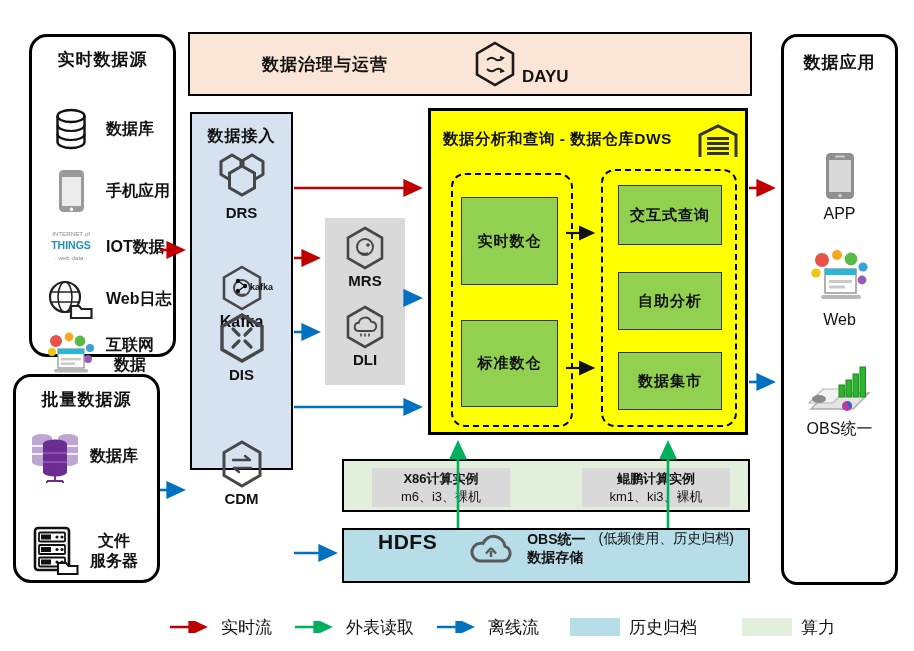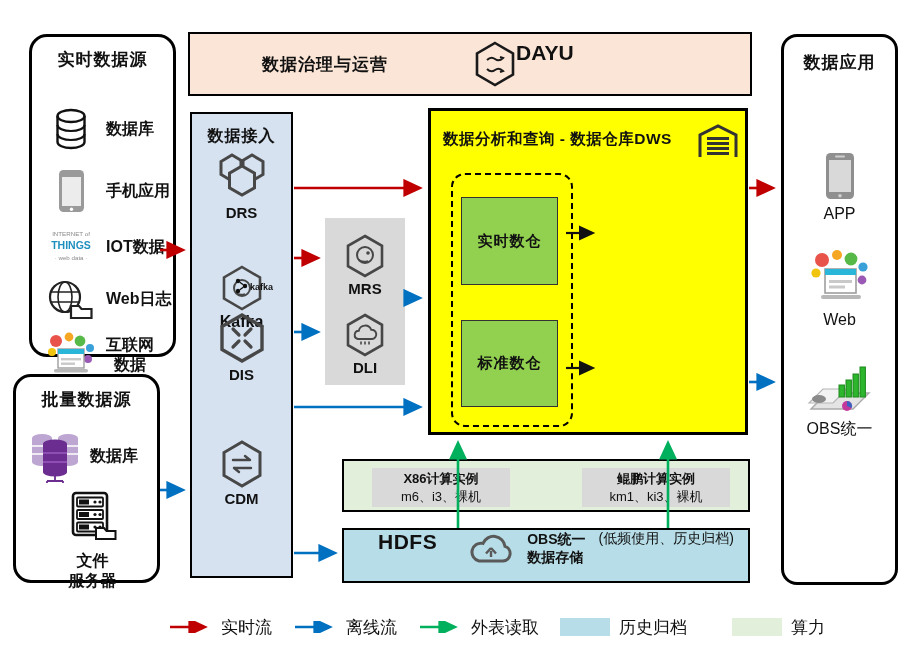--- a/index.html
+++ b/index.html
@@ -9,30 +9,30 @@
   
   .round-box{border:3px solid #000;border-radius:18px;background:#fff;}
   .box-title{font-weight:bold;font-size:17px;text-align:center;letter-spacing:1px;}
   .src-row{position:absolute;left:0;right:0;display:flex;align-items:center;padding-left:12px;gap:8px;}
   .src-icon{width:54px;display:flex;justify-content:center;align-items:center;flex:0 0 54px;}
   .src-label{font-size:16px;line-height:1.2;font-weight:bold;}
   .two-line{display:flex;flex-direction:column;align-items:center;line-height:1.25;}
   
   .gov{display:flex;align-items:center;border:2px solid #000;}
   .gov-title{font-weight:bold;font-size:17px;margin-left:72px;letter-spacing:1px;}
-  .gov-dayu{display:flex;align-items:flex-start;margin-left:86px;font-weight:bold;font-size:21px;}
+  .gov-dayu{display:flex;align-items:flex-end;gap:6px;margin-left:86px;font-weight:bold;font-size:17px;}
   
   .ingest{border:2.5px solid #000;}
   .ingest-title{font-weight:bold;font-size:16px;text-align:center;margin-top:12px;letter-spacing:1px;}
   .hex-item{position:absolute;left:0;right:0;display:flex;flex-direction:column;align-items:center;}
   .hex-label{font-weight:bold;font-size:15px;margin-top:2px;}
   .kafka-wrap{position:relative;}
   .kafka-badge{position:absolute;left:42px;top:12px;display:flex;align-items:center;}
   
-  .proc{background:#d9d9d9;display:flex;flex-direction:column;align-items:center;padding-top:16px;gap:16px;}
+  .proc{background:#d9d9d9;display:flex;flex-direction:column;align-items:center;padding-top:8px;gap:16px;}
   .proc-item{display:flex;flex-direction:column;align-items:center;}
   
   .dws{border:3px solid #000;}
   .dws-titlebar{position:absolute;left:12px;top:12px;right:6px;display:flex;align-items:flex-start;justify-content:space-between;}
   .dws-title{font-weight:bold;font-size:15.5px;padding-top:6px;letter-spacing:.5px;}
   .dashed-group{position:absolute;border:2.5px dashed #000;border-radius:14px;}
   .green-cell{position:absolute;background:#92d050;border:1.5px solid #333;display:flex;align-items:center;justify-content:center;font-weight:bold;font-size:15px;letter-spacing:1px;}
   
   .compute{border:2.5px solid #000;}
   .compute-box{position:absolute;background:#d9d9d9;display:flex;flex-direction:column;align-items:center;justify-content:center;font-size:13px;line-height:1.35;}
@@ -152,21 +152,21 @@
             <ellipse cx="27" cy="16" rx="12" ry="4.6"></ellipse>
               <rect x="15" y="16" width="24" height="28"></rect>
               <ellipse cx="27" cy="44" rx="12" ry="4.6"></ellipse>
           </g>
           <path d="M15 25 h24 M15 34 h24" stroke="#9b59c0" stroke-width="1.6"></path>
           <path d="M27 48 v5 M19 53 h16 M19 53 v2 M35 53 v2" stroke="#6b2d90" stroke-width="1.8" fill="none"></path>
         </svg>
       </span>
       <span class="src-label">数据库</span>
     </div>
-    <div class="src-row" style="top:112px;height:68px;flex-direction:column;">
+    <div class="src-row" style="top:140px;height:68px;">
       <span class="src-icon">
         <svg width="48" height="50" viewBox="0 0 48 50">
           <rect x="4" y="2" width="34" height="42" rx="3" fill="#fff" stroke="#111" stroke-width="2.6"></rect>
           <g>
             <rect x="8" y="6.5" width="26" height="9" rx="1" fill="none" stroke="#111" stroke-width="1.8"></rect>
             <rect x="10" y="8.5" width="10" height="5" fill="#111"></rect>
               <circle cx="26" cy="11" r="1.6" fill="#111"></circle>
               <circle cx="31" cy="11" r="1.6" fill="#111"></circle>
             <rect x="8" y="19" width="26" height="9" rx="1" fill="none" stroke="#111" stroke-width="1.8"></rect>
             <rect x="10" y="21" width="10" height="5" fill="#111"></rect>
@@ -180,21 +180,21 @@
           <path d="M27 48 v-11 h8 l2.5 3 h9 v8 z" fill="#fff" stroke="#111" stroke-width="2"></path>
         </svg>
       </span>
       <span class="src-label two-line">
         <span>文件</span>
         <span>服务器</span>
       </span>
     </div>
   </div>
 
-  <div class="abs ingest" style="left:190px;top:112px;width:103px;height:466px;background:#d6e2f0;">
+  <div class="abs ingest" style="left:190px;top:112px;width:103px;height:358px;background:#d6e2f0;">
     <div class="ingest-title">数据接入</div>
     <div class="hex-item" style="top:38px;">
       <svg width="50" height="50" viewBox="0 0 50 50">
         <polygon points="15,3 26,9.5 26,22.5 15,29 4,22.5 4,9.5" fill="none" stroke="#474747" stroke-width="3"></polygon>
         <polygon points="35,3 46,9.5 46,22.5 35,29 24,22.5 24,9.5" fill="none" stroke="#474747" stroke-width="3"></polygon>
         <polygon points="25,14 37.5,21.2 37.5,35.8 25,43 12.5,35.8 12.5,21.2" fill="#d6e2f0" stroke="#474747" stroke-width="3"></polygon>
       </svg>
       <span class="hex-label">DRS</span>
     </div>
     <div class="hex-item kafka-wrap" style="top:118px;">
@@ -260,20 +260,25 @@
           <rect x="10" y="14" width="22" height="3"></rect>
           <rect x="10" y="19" width="22" height="3"></rect>
           <rect x="10" y="24" width="22" height="3"></rect>
           <rect x="10" y="29" width="22" height="3"></rect>
         </g>
       </svg>
     </div>
     <div class="dashed-group" style="left:20px;top:62px;width:118px;height:250px;">
       <div class="green-cell" style="left:8px;top:22px;width:95px;height:86px;">实时数仓</div>
       <div class="green-cell" style="left:8px;top:145px;width:95px;height:85px;">标准数仓</div>
+    </div>
+    <div class="dashed-group" style="left:170px;top:58px;width:132px;height:254px;">
+      <div class="green-cell" style="left:15px;top:14px;width:102px;height:58px;">交互式查询</div>
+      <div class="green-cell" style="left:15px;top:101px;width:102px;height:56px;">自助分析</div>
+      <div class="green-cell" style="left:15px;top:181px;width:102px;height:56px;">数据集市</div>
     </div>
   </div>
 
   <div class="abs compute" style="left:342px;top:459px;width:408px;height:53px;background:#e2efda;">
     <div class="compute-box" style="left:28px;top:7px;width:138px;height:39px;">
       <span class="t">X86计算实例</span>
       <span>m6、i3、裸机</span>
     </div>
     <div class="compute-box" style="left:238px;top:7px;width:148px;height:39px;">
       <span class="t">鲲鹏计算实例</span>
@@ -341,31 +346,31 @@
 
   <div class="abs legend" style="left:168px;top:612px;height:30px;">
     <span class="legend-item">
       <svg width="44" height="12" viewBox="0 0 44 12">
           <line x1="2" y1="6" x2="36" y2="6" stroke="#c00000" stroke-width="2.6" marker-end="url(#m-red)"></line>
         </svg>
       <span>实时流</span>
     </span>
     <span class="legend-item">
       <svg width="44" height="12" viewBox="0 0 44 12">
-          <line x1="2" y1="6" x2="36" y2="6" stroke="#0070c0" stroke-width="2.6" marker-end="url(#m-blue)"></line>
-        </svg>
-      <span>离线流</span>
+          <line x1="2" y1="6" x2="36" y2="6" stroke="#00b05c" stroke-width="2.6" marker-end="url(#m-green)"></line>
+        </svg>
+      <span>外表读取</span>
     </span>
     <span class="legend-item">
       <svg width="44" height="12" viewBox="0 0 44 12">
-          <line x1="2" y1="6" x2="36" y2="6" stroke="#00b05c" stroke-width="2.6" marker-end="url(#m-green)"></line>
-        </svg>
-      <span>外表读取</span>
-    </span>
-    <span class="legend-item" style="margin-left:0;">
+          <line x1="2" y1="6" x2="36" y2="6" stroke="#0070c0" stroke-width="2.6" marker-end="url(#m-blue)"></line>
+        </svg>
+      <span>离线流</span>
+    </span>
+    <span class="legend-item" style="margin-left:10px;">
       <span class="swatch" style="background:#b7dee8;"></span>
       <span>历史归档</span>
     </span>
     <span class="legend-item" style="margin-left:24px;">
       <span class="swatch" style="background:#e2efda;"></span>
       <span>算力</span>
     </span>
   </div>
 
   <svg class="overlay" width="914" height="651" viewBox="0 0 914 651">

